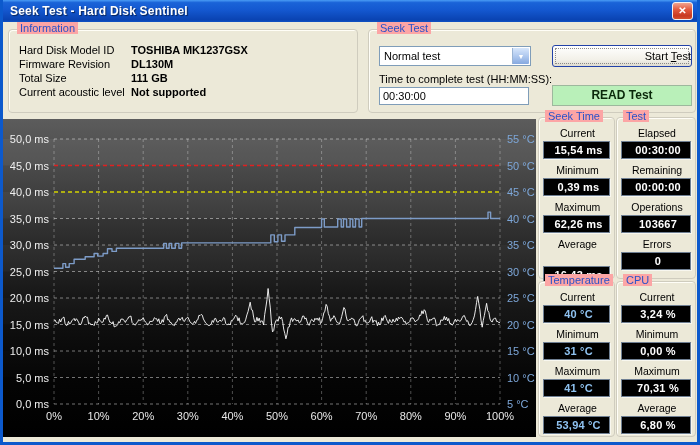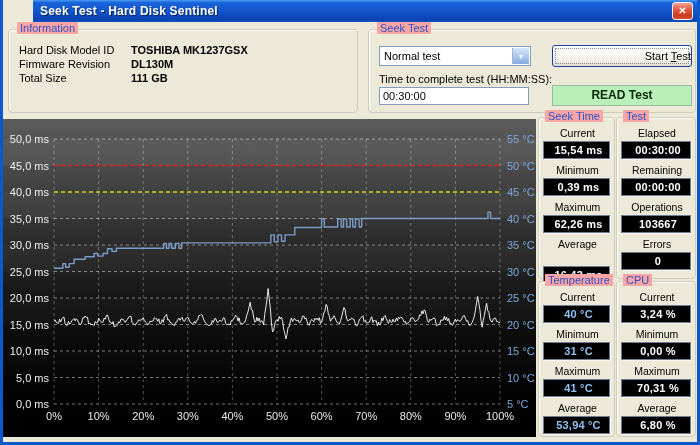--- a/index.html
+++ b/index.html
@@ -1,20 +1,20 @@
 <!DOCTYPE html>
 <html><head>
 <meta charset="utf-8">
 <style>
   html,body{margin:0;padding:0;background:#9b9b9b;}
   .window{width:700px;height:445px;position:relative;background:#ece9d8;box-sizing:border-box;
     border-left:3px solid #0c59cc;border-right:3px solid #0c59cc;border-bottom:3px solid #0c59cc;
     font-family:"Liberation Sans",sans-serif;overflow:hidden;}
   .titlebar{height:22px;background:linear-gradient(180deg,#4a9cf5 0%,#1a63d8 12%,#1458d0 45%,#0a43b2 90%,#1052c4 100%);
-    display:flex;align-items:center;justify-content:space-between;padding:0 4px 0 7px;margin-left:30px;}
+    display:flex;align-items:center;justify-content:space-between;padding:0 4px 0 7px;}
   .titletext{color:#fff;font-weight:bold;font-size:12px;text-shadow:1px 1px 1px rgba(0,0,0,.55);letter-spacing:.2px;}
   .closebtn{width:19px;height:16px;border-radius:3px;border:1px solid #f2f2f2;
     background:linear-gradient(180deg,#f0a490 0%,#e35b40 40%,#c83a22 80%,#d5502e 100%);
     color:#fff;font-size:10px;font-weight:bold;line-height:15px;text-align:center;cursor:pointer;}
   .content{position:absolute;top:22px;left:0;right:0;bottom:0;}
   .groupbox{position:absolute;border:1px solid #cfccbe;border-radius:4px;box-shadow:inset 1px 1px 0 #fffef7;}
   .legend{position:absolute;top:-8px;left:8px;background:#fca5a5;padding:0 3px;color:#2b52c8;font-size:11px;white-space:nowrap;}
   
   .inforow{position:relative;height:14px;margin:0 0 0 10px;}
   .inforow .lab{position:absolute;left:0;top:0;font-size:11px;color:#000;}
@@ -67,20 +67,24 @@
             <span class="lab">Hard Disk Model ID</span>
             <span class="val">TOSHIBA MK1237GSX</span>
           </div>
           <div class="inforow">
             <span class="lab">Firmware Revision</span>
             <span class="val">DL130M</span>
           </div>
           <div class="inforow">
             <span class="lab">Total Size</span>
             <span class="val">111 GB</span>
+          </div>
+          <div class="inforow">
+            <span class="lab">Current acoustic level</span>
+            <span class="val">Not supported</span>
           </div>
         </div>
     </div>
 
     <div class="groupbox" style="left:365px;top:7px;width:326px;height:82px;">
       <span class="legend">Seek Test</span>
       <div class="combo">
         <span class="sel">Normal test</span>
         <span class="arrow">▼</span>
       </div>

